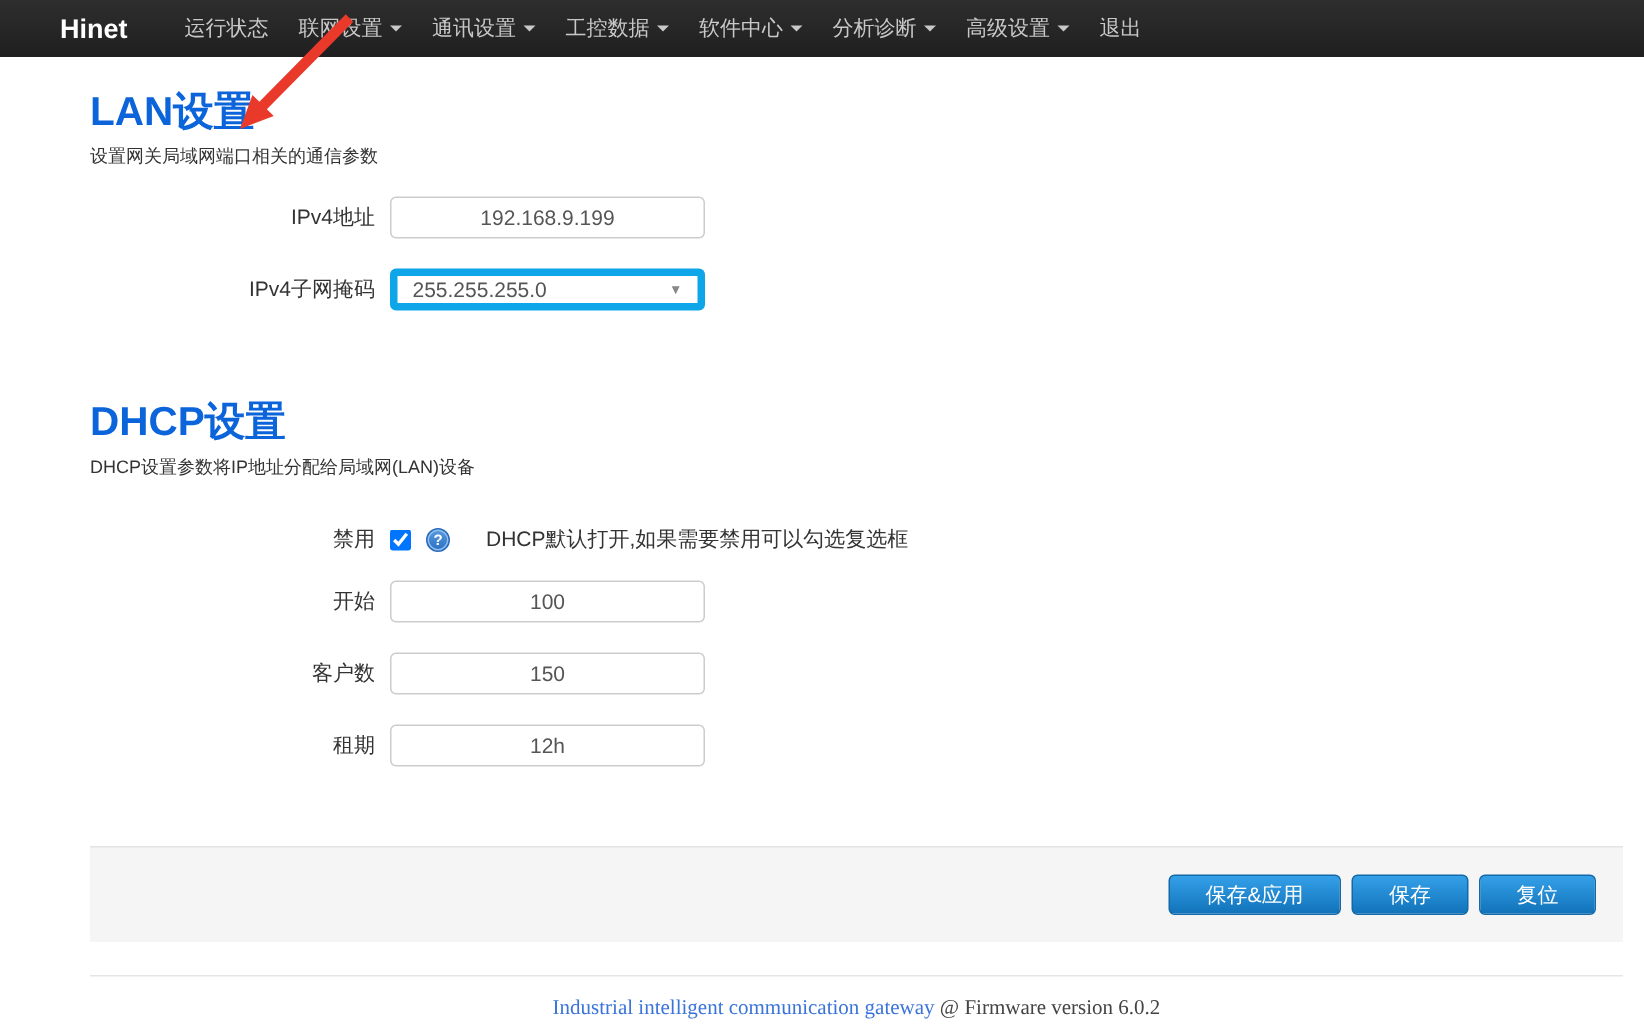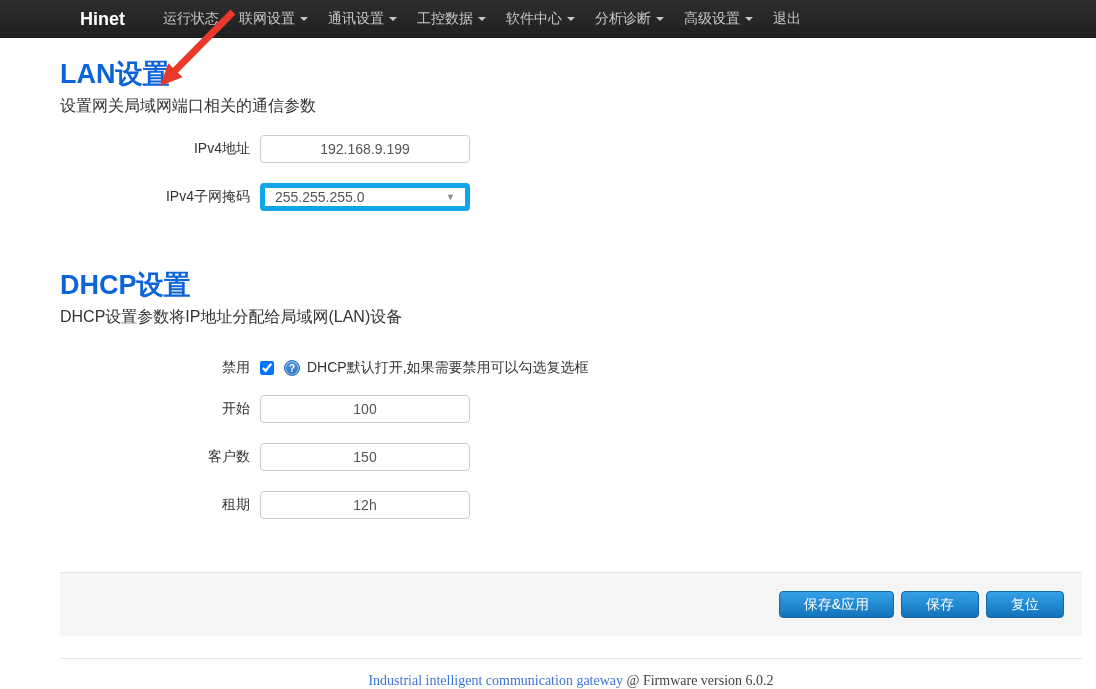--- a/index.html
+++ b/index.html
@@ -4,41 +4,41 @@
 <style>
   * { box-sizing: border-box; margin: 0; padding: 0; }
   html, body { width: 1096px; height: 689px; background: #ffffff; overflow: hidden; }
   body { font-family: "Liberation Sans", "DejaVu Sans", sans-serif; font-size: 14px; color: #333; position: relative; }
 
   
   .navbar {
     height: 38px; width: 100%;
     background: linear-gradient(#2e2e2e, #1f1f1f);
     display: flex; align-items: center;
-    padding-left: 80px;
+    padding-left: 40px;
   }
   .brand { color: #ffffff; font-weight: bold; font-size: 18px; margin-right: 28px; cursor: pointer; }
   .nav { list-style: none; display: flex; align-items: flex-start; height: 100%; }
   .nav li {
     color: #c8c8c8; font-size: 14px; padding: 0 10px; height: 100%;
     display: flex; align-items: center; cursor: pointer; white-space: nowrap;
   }
   .caret {
     display: inline-block; width: 0; height: 0; margin-left: 5px;
     border-left: 4px solid transparent; border-right: 4px solid transparent;
     border-top: 4px solid #c8c8c8;
   }
 
   
   .arrow-svg { position: absolute; left: 150px; top: 0; width: 100px; height: 100px; z-index: 50; pointer-events: none; }
 
   
   .content { padding-left: 60px; padding-right: 14px; }
   h2.section-title { color: #0c64da; font-size: 27px; line-height: 28px; font-weight: bold; margin-top: 22px; }
-  .section-sub { color: #333; font-size: 16px; margin-top: 8px; }
+  .section-sub { color: #333; font-size: 12px; margin-top: 8px; }
 
   .form { margin-top: 18px; }
   .form-row { display: flex; align-items: center; height: 28px; margin-bottom: 20px; }
   .form-label { width: 190px; text-align: right; margin-right: 10px; color: #333; font-size: 14px; }
   .txt-input {
     width: 210px; height: 28px; border: 1px solid #ccc; border-radius: 4px;
     padding: 0 10px; font-size: 14px; color: #555;
     font-family: "Liberation Sans", "DejaVu Sans", sans-serif;
     background: #fff; outline: none; text-align: center;
   }
@@ -53,21 +53,21 @@
   .check-row input[type=checkbox] { width: 14px; height: 14px; cursor: pointer; }
   .help-icon {
     width: 16px; height: 16px; border-radius: 50%;
     background: linear-gradient(#5b9bdc, #2a6fc4);
     border: 1px solid #2a6abb;
     box-shadow: inset 0 0 0 1px #8fc0ef;
     color: #fff; font-size: 10px; font-weight: bold;
     display: inline-flex; align-items: center; justify-content: center;
     margin-left: 10px; cursor: pointer;
   }
-  .check-hint { margin-left: 7px; color: #333; font-size: 14px; text-align: center; }
+  .check-hint { margin-left: 24px; color: #333; font-size: 14px; text-align: center; }
 
   
   .action-bar {
     margin: 53px 14px 0 60px; height: 64px; background: #f5f5f5;
     border-top: 1px solid #e4e4e4;
     display: flex; align-items: center; justify-content: flex-end;
     gap: 7px; padding-right: 18px;
   }
   .btn {
     height: 27px; padding: 0 24px; border-radius: 4px;

